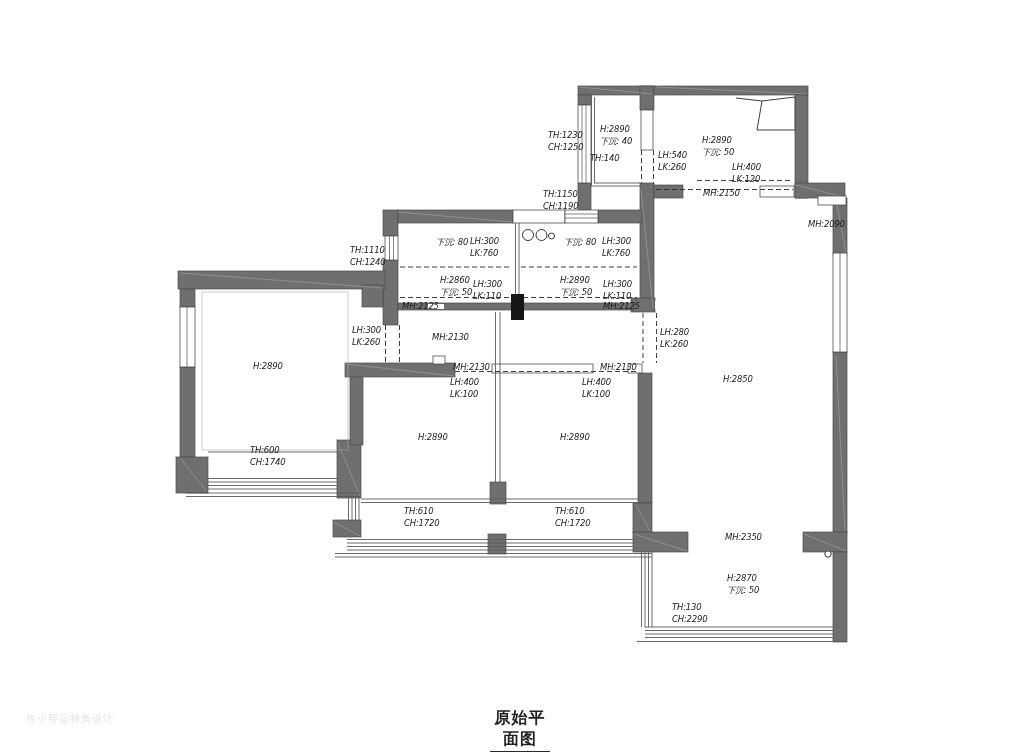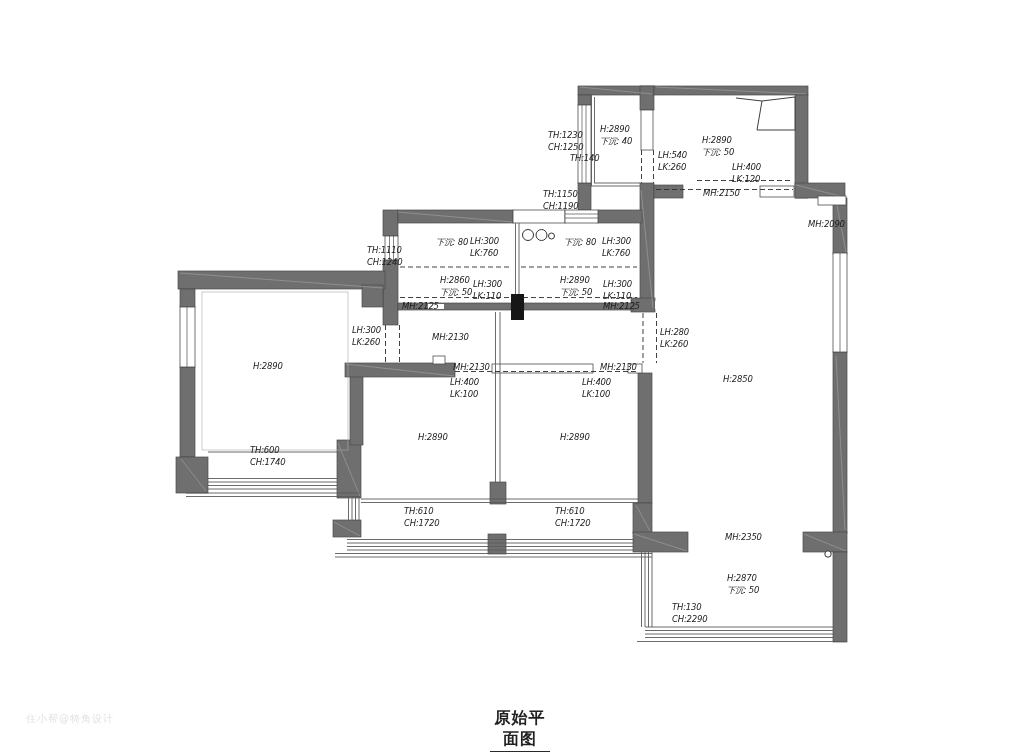--- a/index.html
+++ b/index.html
@@ -180,21 +180,21 @@
 
   <div id="annotation-layer">
       <div class="ann" style="left: 548px; top: 130px;">
         <div>TH:1230</div>
         <div>CH:1250</div>
       </div>
       <div class="ann" style="left: 600px; top: 124px;">
         <div>H:2890</div>
         <div>下沉: 40</div>
       </div>
-      <div class="ann" style="left: 570px; top: 153px;">
+      <div class="ann" style="left: 590px; top: 153px;">
         <div>TH:140</div>
       </div>
       <div class="ann" style="left: 658px; top: 150px;">
         <div>LH:540</div>
         <div>LK:260</div>
       </div>
       <div class="ann" style="left: 702px; top: 135px;">
         <div>H:2890</div>
         <div>下沉: 50</div>
       </div>
@@ -205,21 +205,21 @@
       <div class="ann" style="left: 703px; top: 188px;">
         <div>MH:2150</div>
       </div>
       <div class="ann" style="left: 543px; top: 189px;">
         <div>TH:1150</div>
         <div>CH:1190</div>
       </div>
       <div class="ann" style="left: 808px; top: 219px;">
         <div>MH:2090</div>
       </div>
-      <div class="ann" style="left: 367px; top: 245px;">
+      <div class="ann" style="left: 350px; top: 245px;">
         <div>TH:1110</div>
         <div>CH:1240</div>
       </div>
       <div class="ann" style="left: 436px; top: 237px;">
         <div>下沉: 80</div>
       </div>
       <div class="ann" style="left: 470px; top: 236px;">
         <div>LH:300</div>
         <div>LK:760</div>
       </div>

